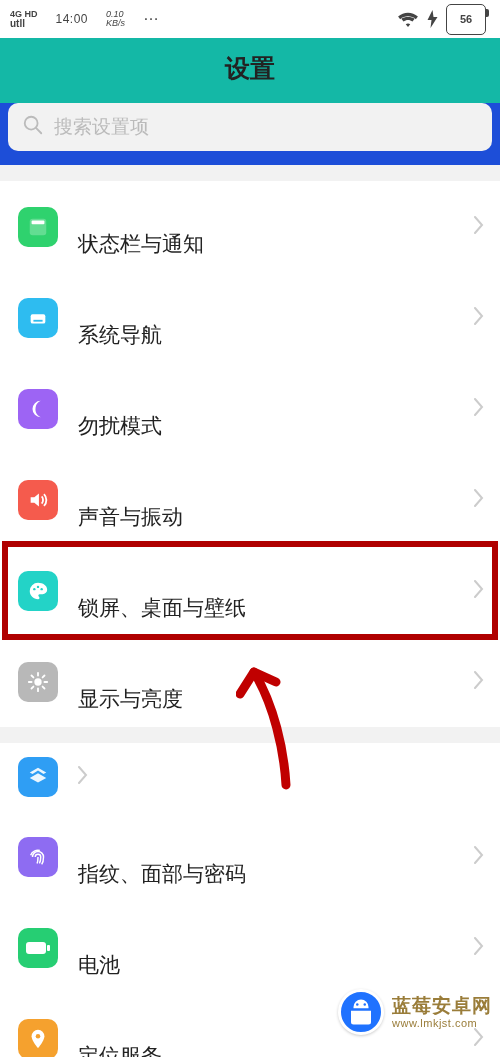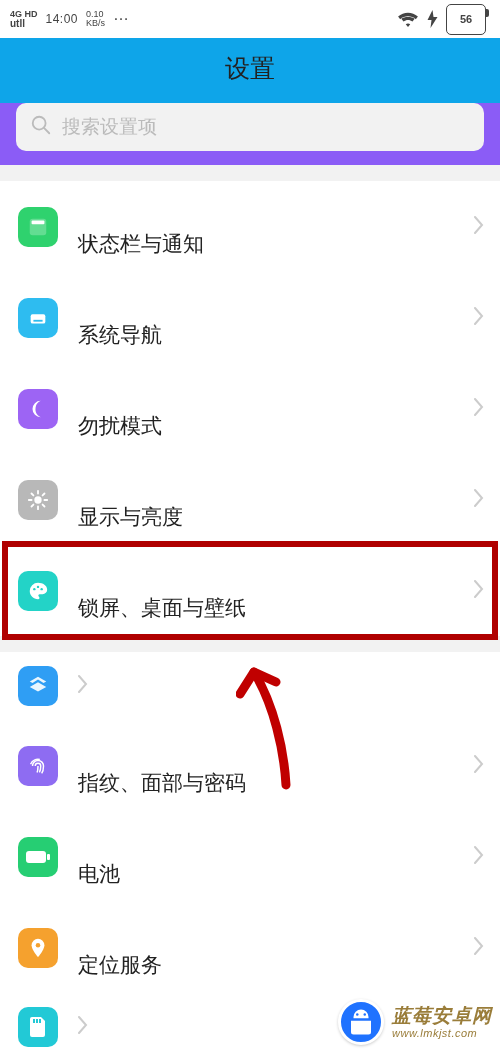--- a/index.html
+++ b/index.html
@@ -15,55 +15,55 @@
   .status-bar {
     height: 38px;
     background: #fff;
     display: flex;
     align-items: center;
     justify-content: space-between;
     padding: 0 14px 0 10px;
     font-size: 14px;
     color: #444;
   }
-  .sb-left { display: flex; align-items: center; gap: 8px; }
+  .sb-left { display: flex; align-items: center; gap: 18px; }
   .sb-signal { font-size: 10px; font-weight: 600; line-height: 1; }
   .sb-signal .top { font-size: 9px; }
   .sb-clock { font-weight: 500; font-size: 12px; letter-spacing: .5px; }
-  .sb-speed { font-size: 9px; line-height: 1; text-align: left; }
+  .sb-speed { font-size: 9px; line-height: 1; text-align: left; font-style: italic; }
   .sb-dots { letter-spacing: 1px; font-size: 16px; position: relative; top: -4px; }
   .sb-right { display: flex; align-items: center; gap: 8px; }
   .wifi-icon, .charge-icon, .battery { display: inline-flex; align-items: center; }
   .battery {
     border: 1.5px solid #444;
     border-radius: 5px;
     width: 40px; height: 31px;
     position: relative;
     display: inline-flex; align-items: center; justify-content: center;
     font-size: 11px; font-weight: 600;
   }
   .battery::after {
     content: ""; position: absolute; right: -4px; top: 4px;
     width: 3px; height: 8px; background: #444; border-radius: 0 2px 2px 0;
   }
 
   
   .page-header {
-    background: #0ea5e9;
+    background: #14b8a6;
     text-align: center;
     font-size: 25px;
-    font-weight: 400;
+    font-weight: 700;
     padding: 14px 0 18px;
     color: #222;
   }
 
   
   .search-wrap {
-    background: #8b5cf6;
-    padding: 0 16px 14px;
+    background: #1d4ed8;
+    padding: 0 8px 14px;
   }
   .search-box {
     background: #f2f2f2;
     border-radius: 10px;
     height: 48px;
     display: flex;
     align-items: center;
     padding: 0 14px;
     gap: 10px;
     color: #bbb;
@@ -116,25 +116,24 @@
   .red-arrow {
     position: absolute;
     left: 236px; top: 660px;
     pointer-events: none;
     z-index: 3;
   }
 
   
   .watermark {
     position: absolute;
-    right: 0; bottom: 8px;
+    right: 0; bottom: 18px;
     display: flex; align-items: center; gap: 8px;
     background: rgba(255,255,255,0);
     padding: 4px 8px;
-    font-style: italic;
   }
   .wm-logo {
     width: 46px; height: 46px;
     background: #1f72ff;
     border-radius: 50%;
     border: 3px solid #fff;
     box-shadow: 0 1px 3px rgba(0,0,0,.2);
     display: flex; align-items: center; justify-content: center;
   }
   .wm-text { line-height: 1.15; }
@@ -237,20 +236,48 @@
       <svg width="22" height="22" viewBox="0 0 24 24">
           <path fill="#fff" d="M15 3a9 9 0 100 18c-5-2-7-7-5-13 .5-1.6 2-3.5 5-5z"></path>
         </svg>
     </span>
     <span class="label">勿扰模式</span>
     <span class="chev"><svg width="10" height="18" viewBox="0 0 10 18">
           <path d="M1 1l7 8-7 8" fill="none" stroke="#ccc" stroke-width="2" stroke-linecap="round"></path>
         </svg></span>
   </div>
 
+  <div class="item">
+    <span class="icon bg-red">
+      <svg width="22" height="22" viewBox="0 0 24 24">
+          <path fill="#fff" d="M4 9v6h4l5 4V5L8 9H4z"></path>
+          <path fill="none" stroke="#fff" stroke-width="2" d="M16 8c2 2 2 6 0 8M18.5 5.5c3.5 3.5 3.5 9.5 0 13"></path>
+        </svg>
+    </span>
+    <span class="label">声音与振动</span>
+    <span class="chev"><svg width="10" height="18" viewBox="0 0 10 18">
+          <path d="M1 1l7 8-7 8" fill="none" stroke="#ccc" stroke-width="2" stroke-linecap="round"></path>
+        </svg></span>
+  </div>
+
+  <div class="item highlighted">
+    <span class="icon bg-teal2">
+      <svg width="22" height="22" viewBox="0 0 24 24">
+          <path fill="#fff" d="M12 3a9 9 0 00-9 9c0 5 4 9 9 9 2 0 2-2 .8-3-.9-.8-.3-2.5 1-2.5H17a5 5 0 005-5c0-4.4-4.5-7.5-10-7.5z"></path>
+          <circle cx="8" cy="10" r="1.3" fill="#23d3c7"></circle>
+          <circle cx="12" cy="7.5" r="1.3" fill="#23d3c7"></circle>
+          <circle cx="16" cy="10" r="1.3" fill="#23d3c7"></circle>
+        </svg>
+    </span>
+    <span class="label">锁屏、桌面与壁纸</span>
+    <span class="chev"><svg width="10" height="18" viewBox="0 0 10 18">
+          <path d="M1 1l7 8-7 8" fill="none" stroke="#ccc" stroke-width="2" stroke-linecap="round"></path>
+        </svg></span>
+    <span class="highlight"></span>
+  </div>
 
   <div class="item">
     <span class="icon bg-gray">
       <svg width="22" height="22" viewBox="0 0 24 24">
           <circle cx="12" cy="12" r="4" fill="#fff"></circle>
           <g stroke="#fff" stroke-width="2" stroke-linecap="round">
             <line x1="12" y1="2" x2="12" y2="5"></line>
             <line x1="12" y1="19" x2="12" y2="22"></line>
             <line x1="2" y1="12" x2="5" y2="12"></line>
             <line x1="19" y1="12" x2="22" y2="12"></line>
@@ -260,36 +287,20 @@
             <line x1="17" y1="7" x2="19.1" y2="4.9"></line>
           </g>
         </svg>
     </span>
     <span class="label">显示与亮度</span>
     <span class="chev"><svg width="10" height="18" viewBox="0 0 10 18">
           <path d="M1 1l7 8-7 8" fill="none" stroke="#ccc" stroke-width="2" stroke-linecap="round"></path>
         </svg></span>
   </div>
 
-  <div class="item highlighted">
-    <span class="icon bg-teal2">
-      <svg width="22" height="22" viewBox="0 0 24 24">
-          <path fill="#fff" d="M12 3a9 9 0 00-9 9c0 5 4 9 9 9 2 0 2-2 .8-3-.9-.8-.3-2.5 1-2.5H17a5 5 0 005-5c0-4.4-4.5-7.5-10-7.5z"></path>
-          <circle cx="8" cy="10" r="1.3" fill="#23d3c7"></circle>
-          <circle cx="12" cy="7.5" r="1.3" fill="#23d3c7"></circle>
-          <circle cx="16" cy="10" r="1.3" fill="#23d3c7"></circle>
-        </svg>
-    </span>
-    <span class="label">锁屏、桌面与壁纸</span>
-    <span class="chev"><svg width="10" height="18" viewBox="0 0 10 18">
-          <path d="M1 1l7 8-7 8" fill="none" stroke="#ccc" stroke-width="2" stroke-linecap="round"></path>
-        </svg></span>
-    <span class="highlight"></span>
-  </div>
-
 </div>
 
 <div class="group">
 
   <div class="item">
     <span class="icon bg-blue">
       <svg width="22" height="22" viewBox="0 0 24 24">
           <path fill="#fff" d="M12 2l9 5-3 1.7L12 5 6 8.7 3 7l9-5zm0 6l9 5-9 5-9-5 9-5z" opacity=".9"></path>
         </svg>
     </span>

